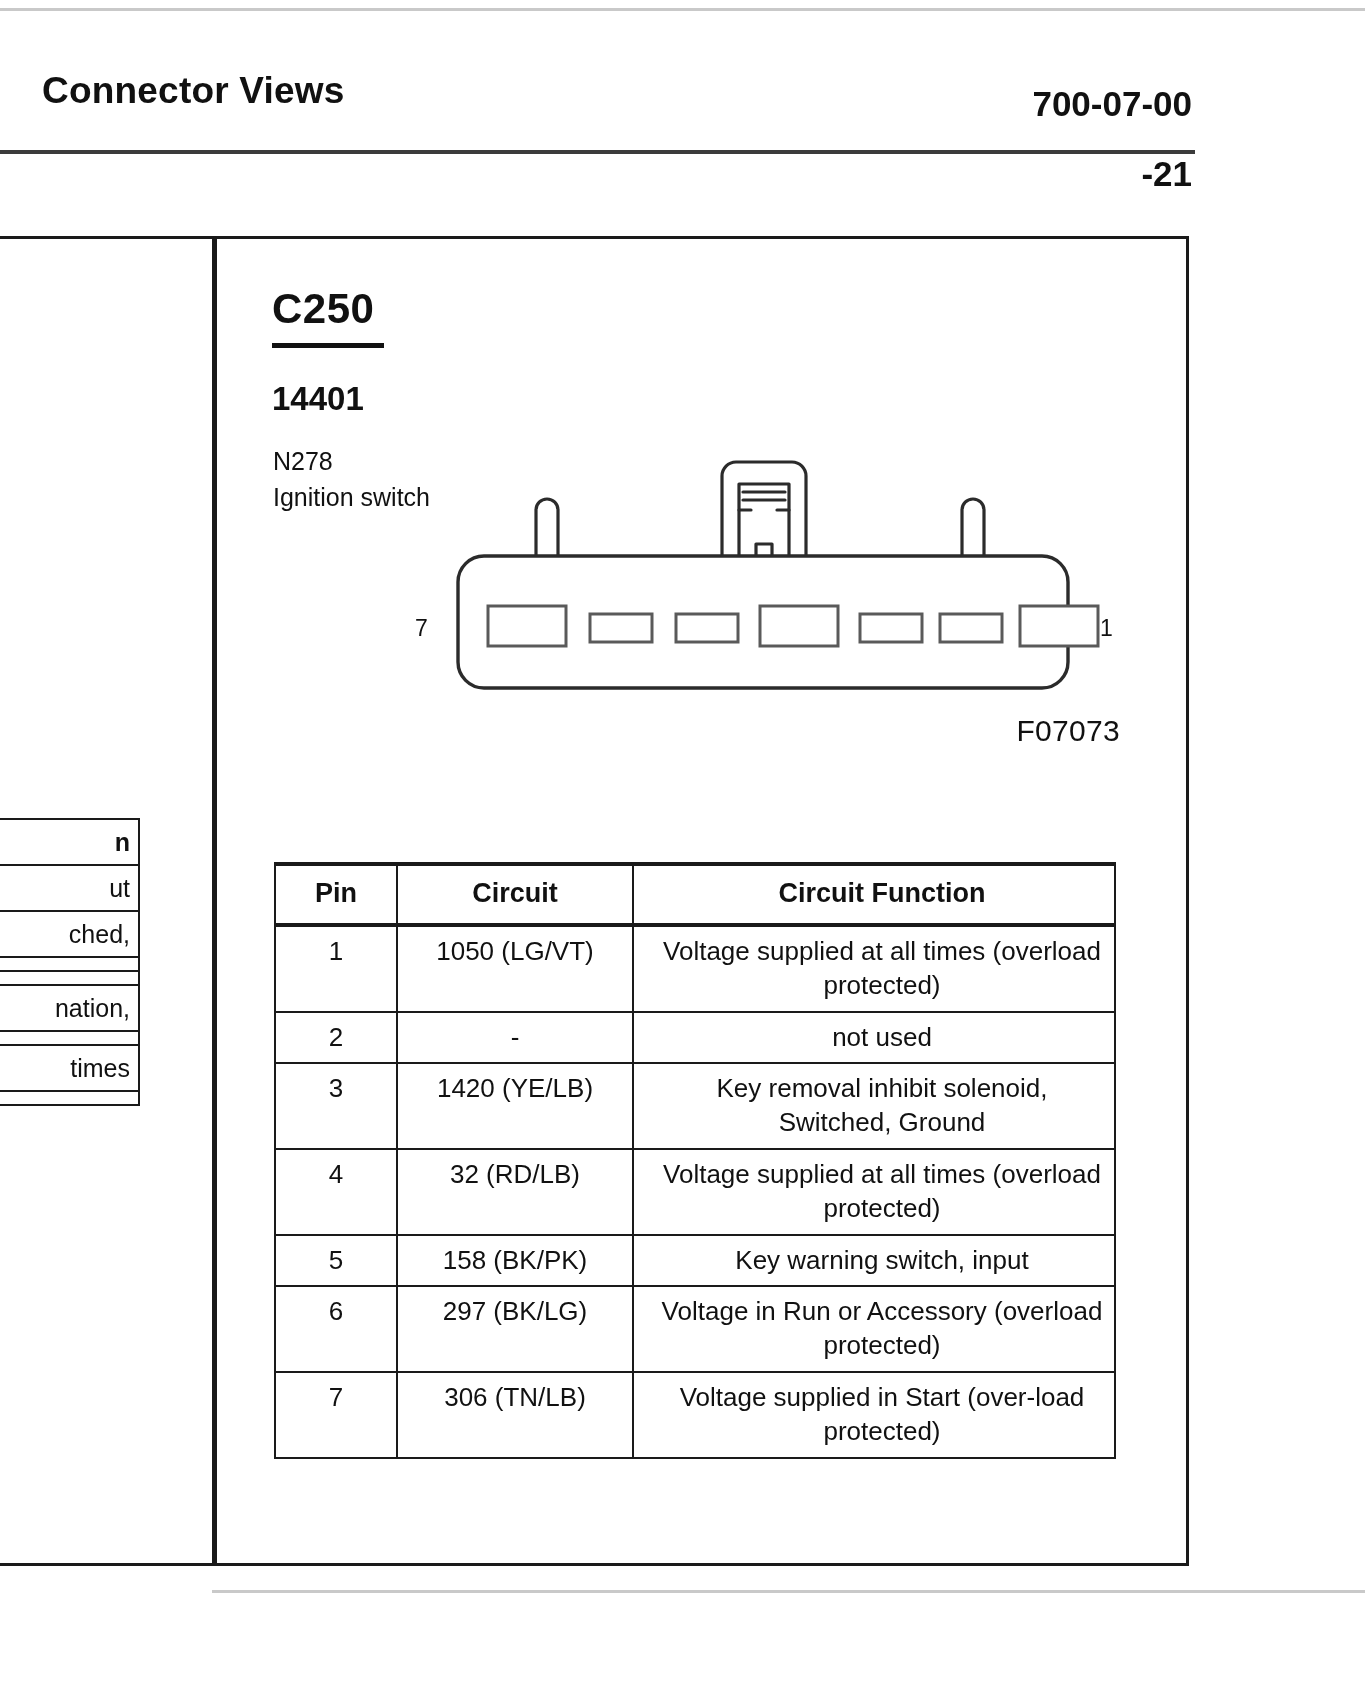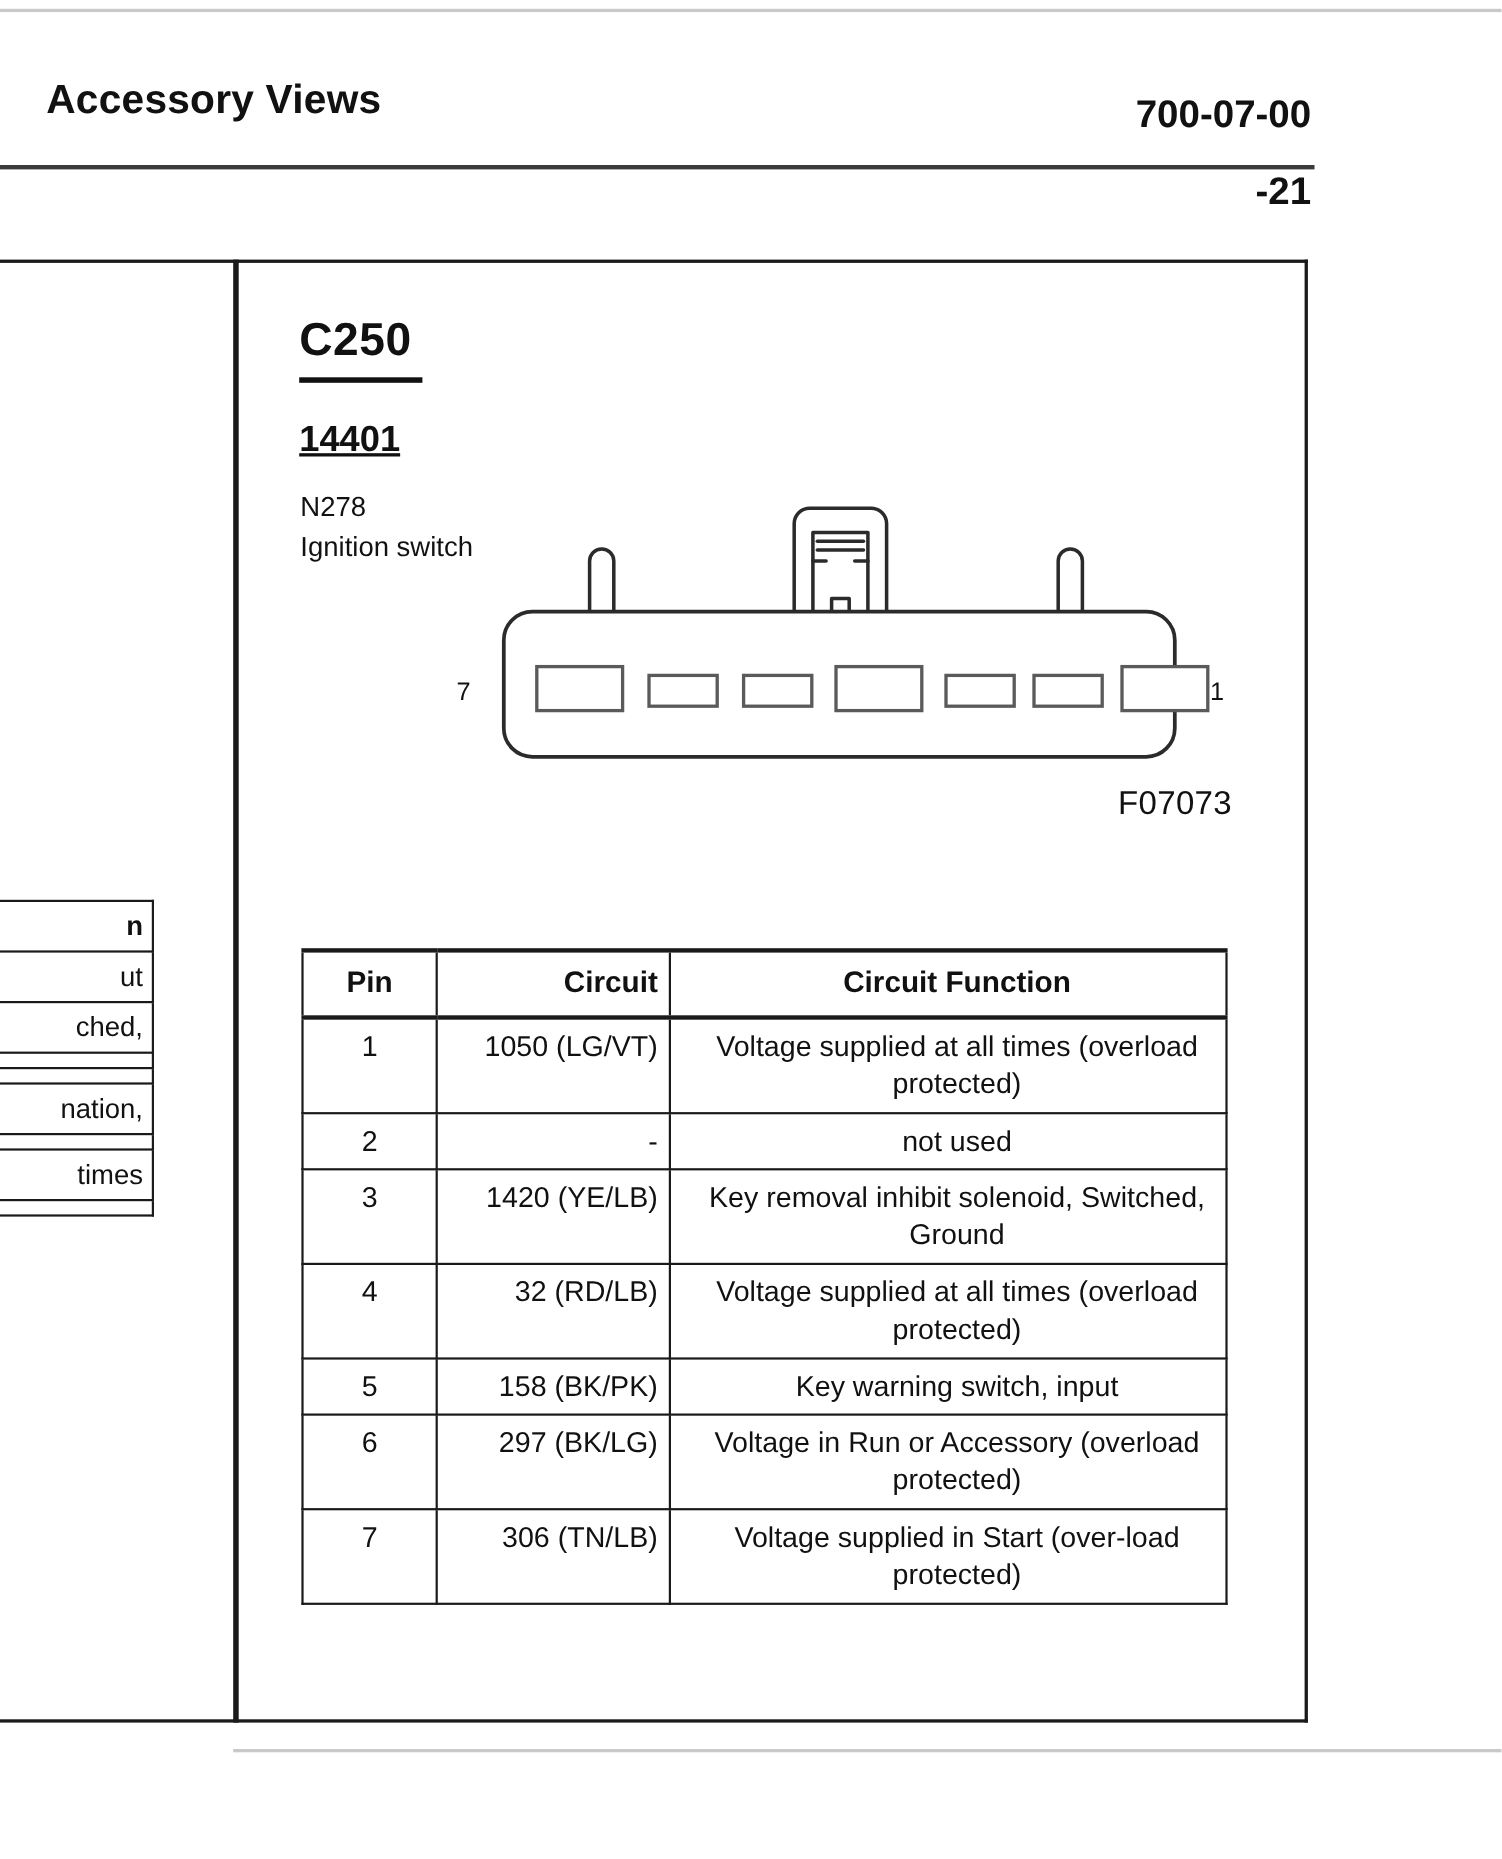--- a/index.html
+++ b/index.html
@@ -91,21 +91,21 @@
     font-size: 42px; font-weight: bold;
     letter-spacing: .5px;
   }
   .conn-id-underline {
     position: absolute; left: 272px; top: 343px;
     width: 112px; height: 5px;
     background: #111;
   }
   .conn-part {
     position: absolute; left: 272px; top: 380px;
-    font-size: 33px; font-weight: bold; text-decoration: underline;
+    font-size: 33px; font-weight: bold;
   }
   .conn-ref {
     position: absolute; left: 273px; top: 443px;
     font-size: 25px; line-height: 1.45;
   }
   .conn-ref div { white-space: nowrap; }
 
   .conn-drawing {
     position: absolute; left: 440px; top: 448px;
     width: 680px; height: 250px;
@@ -141,31 +141,31 @@
   }
   .pin-table thead th {
     border-top-width: 4px;
     border-bottom-width: 4px;
     font-weight: bold;
     text-align: center;
     padding: 10px 10px 12px;
     font-size: 27px;
   }
   .pin-table .c-pin   { width: 122px; text-align: center; }
-  .pin-table .c-circ  { width: 212px; text-align: right; }
+  .pin-table .c-circ  { width: 236px; text-align: center; }
   .pin-table .c-func  { text-align: center; padding-left: 26px; }
   .pin-table tbody td { font-size: 26px; }
 </style>
 </head>
 <body>
 
 <div class="top-rule"></div>
 
 <div class="page-header">
-  <div class="hdr-title">Accessory Views</div>
+  <div class="hdr-title">Connector Views</div>
   <div class="hdr-code">700-07-00</div>
   <div class="hdr-rule"></div>
   <div class="hdr-page">-21</div>
 </div>
 
 <div class="frame"></div>
 <div class="col-divider"></div>
 <div class="frame-bottom-rule"></div>
 
 <table class="left-table">

